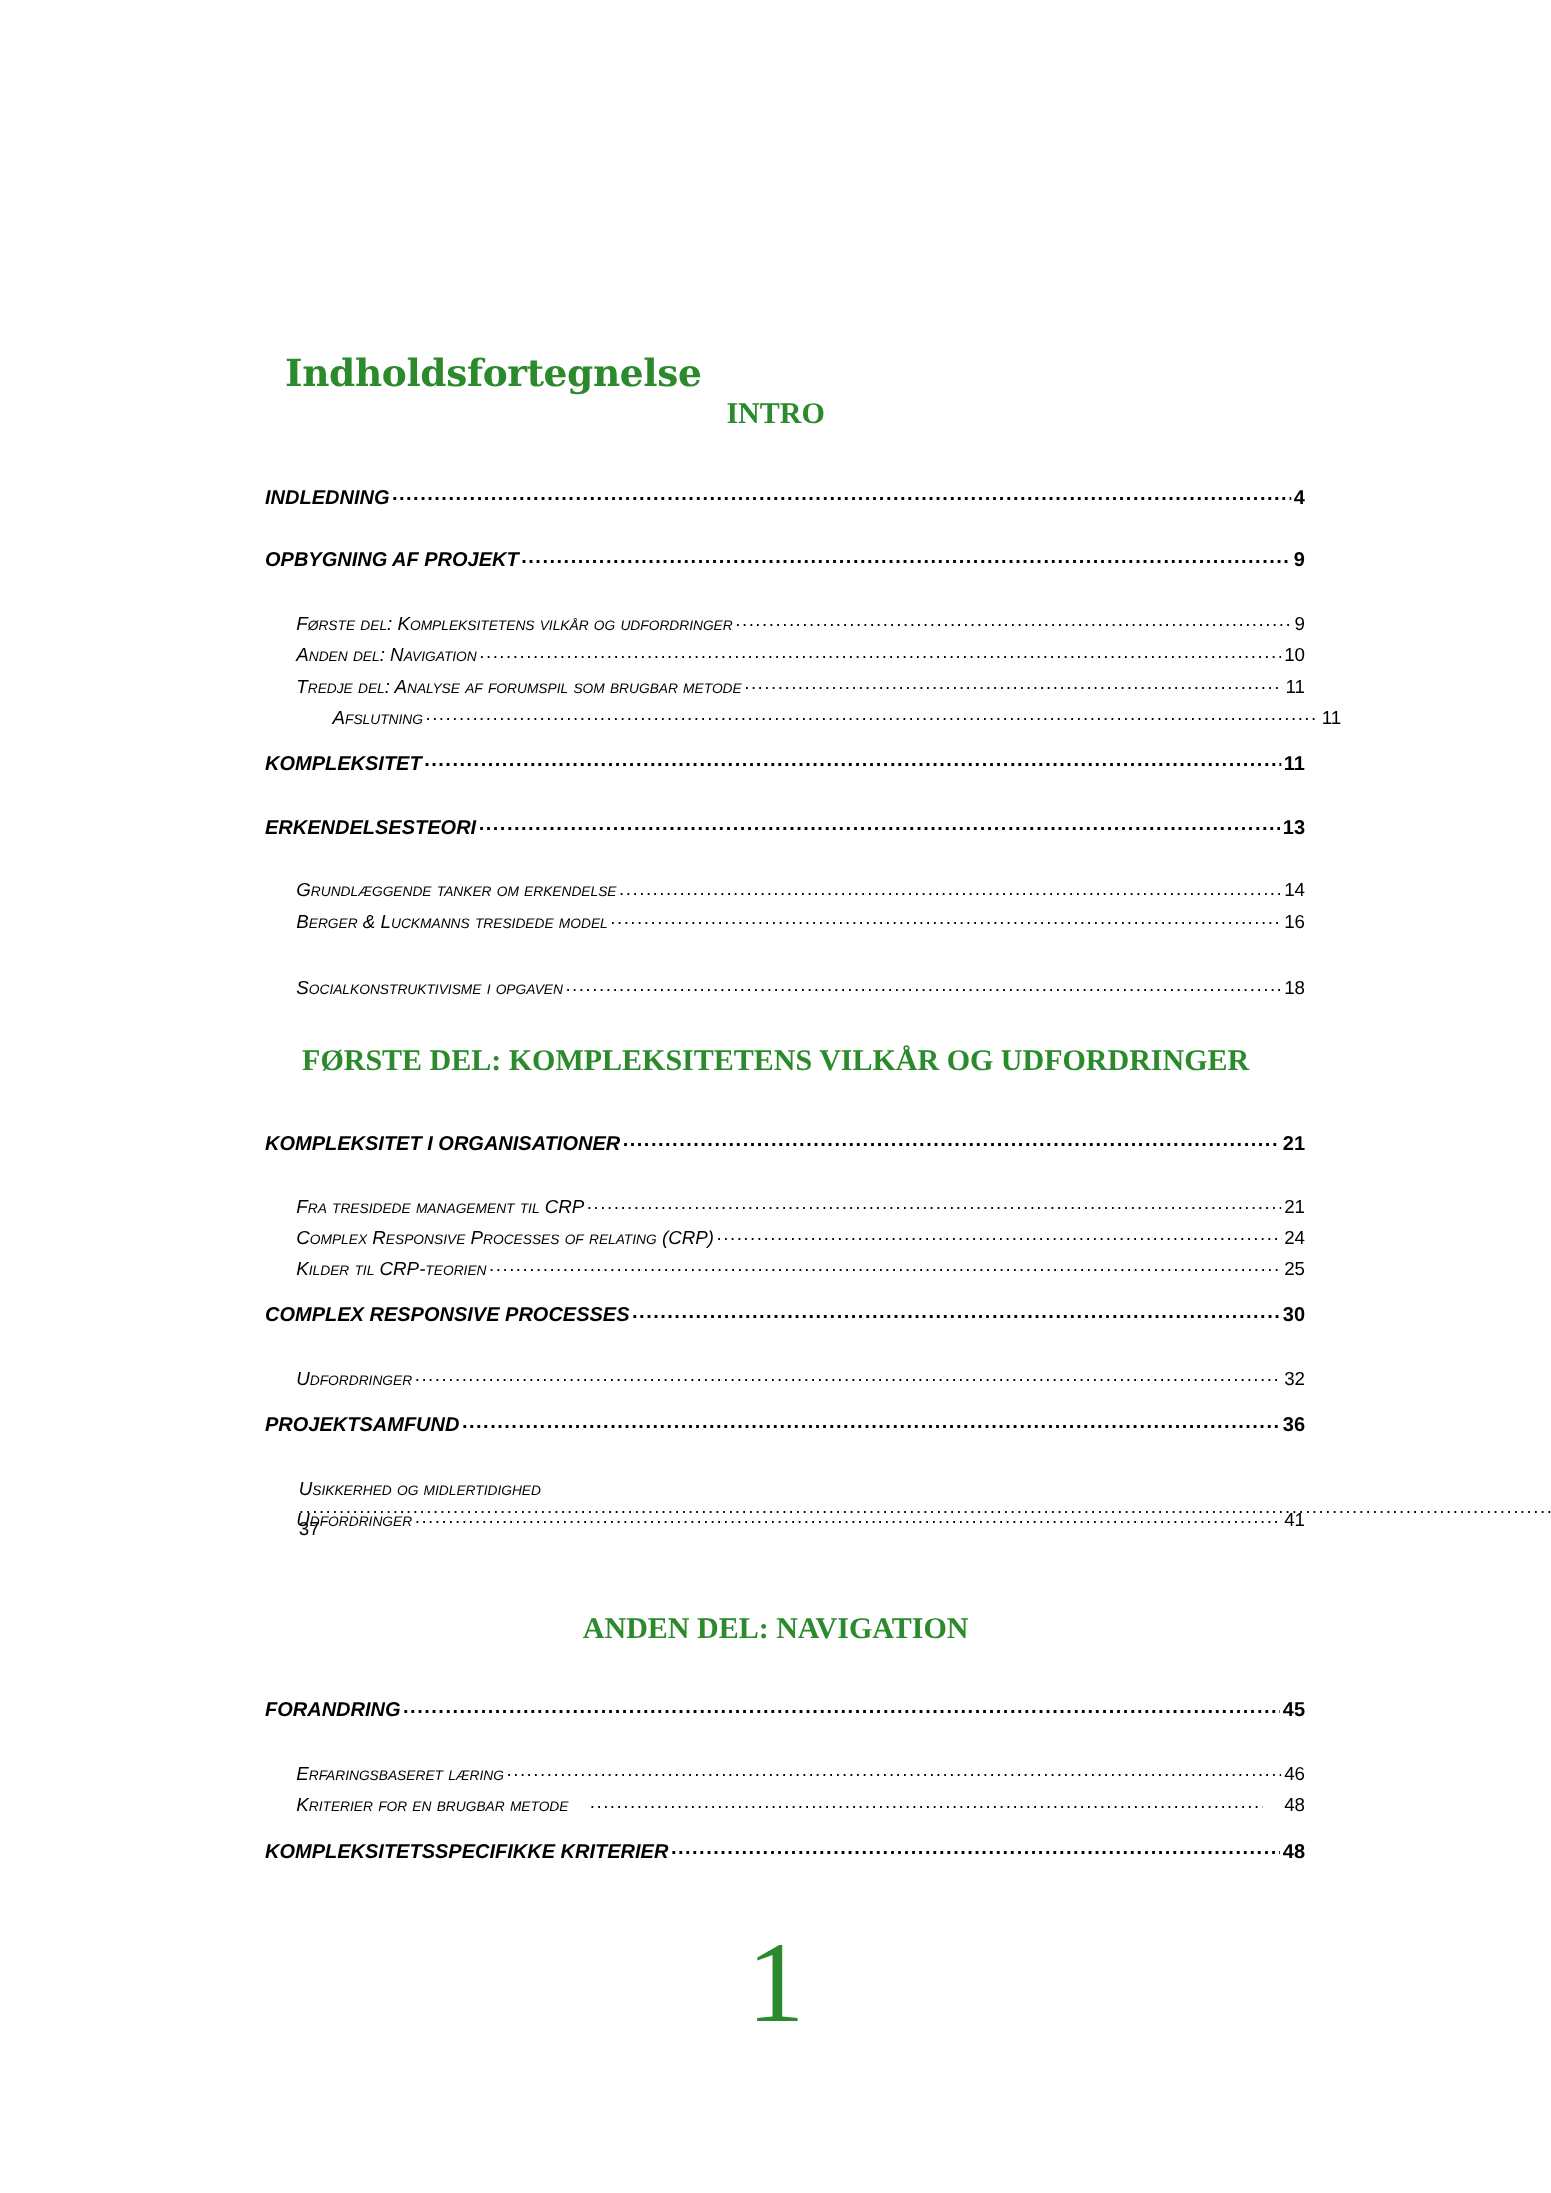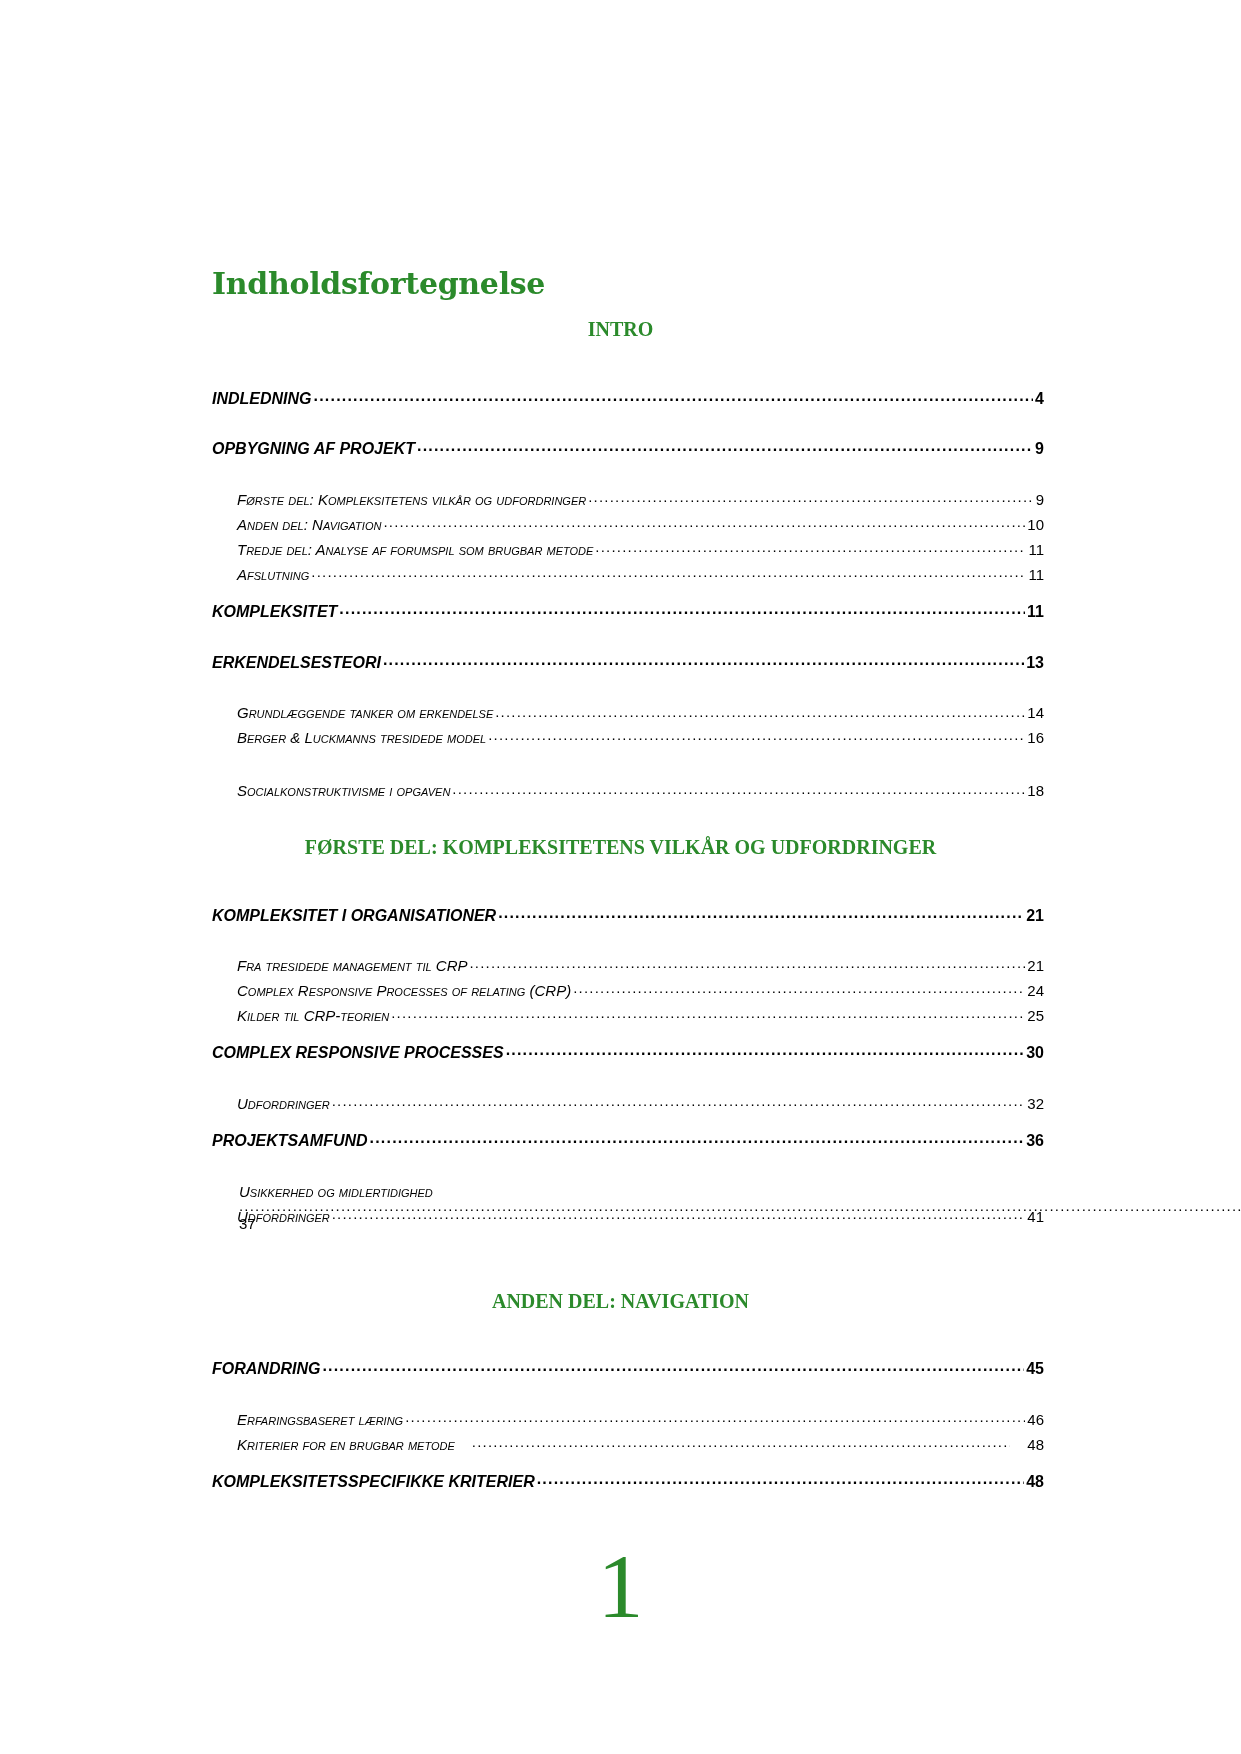--- a/index.html
+++ b/index.html
@@ -17,30 +17,30 @@
   }
   .page-title {
     position: absolute;
     left: 212px;
     top: 266px;
     font-family: "DejaVu Serif", "Liberation Serif", serif;
     font-weight: bold;
     font-size: 30px;
     color: #2b8a2b;
     letter-spacing: -0.3px;
-    margin: 0;
+    margin: 16px;
   }
   .section-heading {
     position: absolute;
     left: 0;
     width: 1241px;
     text-align: center;
     font-family: "Liberation Serif", "DejaVu Serif", serif;
     font-weight: bold;
-    font-size: 20px;
+    font-size: 24px;
     color: #2b8a2b;
     margin: 0;
   }
   .toc-row {
     position: absolute;
     left: 212px;
     width: 832px;
     display: flex;
     align-items: baseline;
     white-space: nowrap;
@@ -118,21 +118,21 @@
 <a class="toc-row lvl2" style="top:516px;">
   <span class="label">Anden del: Navigation</span>
   <span class="leader"></span>
   <span class="page">10</span>
 </a>
 <a class="toc-row lvl2" style="top:541px;">
   <span class="label">Tredje del: Analyse af forumspil som brugbar metode</span>
   <span class="leader"></span>
   <span class="page">11</span>
 </a>
-<a class="toc-row lvl2" style="top:566px;">
+<a class="toc-row lvl2" style="top:566px;margin-left:29px;">
   <span class="label">Afslutning</span>
   <span class="leader"></span>
   <span class="page">11</span>
 </a>
 <a class="toc-row lvl1" style="top:603px;">
   <span class="label">KOMPLEKSITET</span>
   <span class="leader"></span>
   <span class="page">11</span>
 </a>
 <a class="toc-row lvl1" style="top:654px;">

